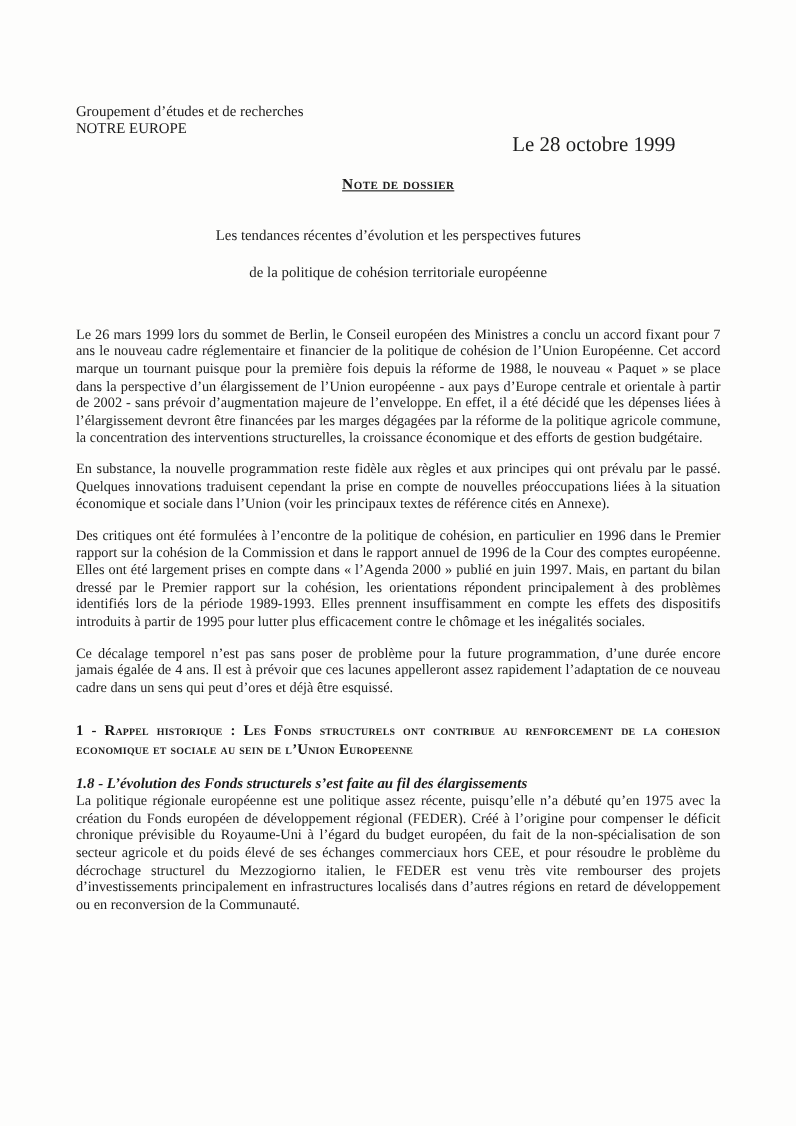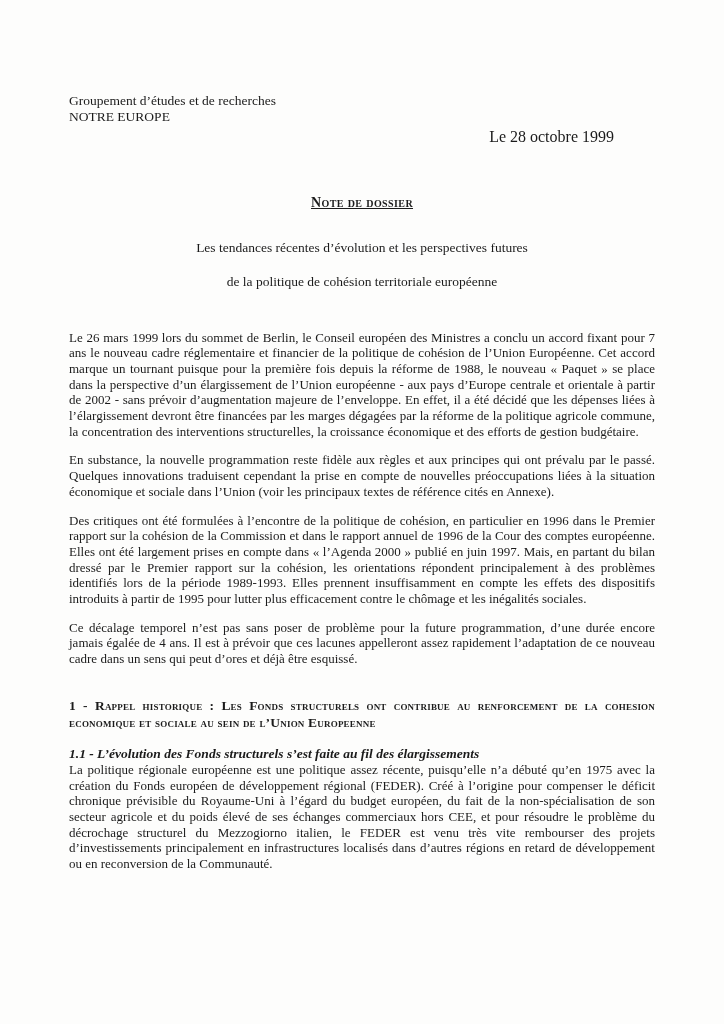--- a/index.html
+++ b/index.html
@@ -17,28 +17,28 @@
     font-family: "Liberation Serif", "DejaVu Serif", serif;
     color: #1b1b1b;
     overflow: hidden;
   }
   .letterhead div {
     font-size: 13.5px;
     line-height: 15.5px;
     white-space: nowrap;
   }
   .date-line {
-    margin-top: 5px;
-    font-size: 16px;
+    margin-top: 0;
+    font-size: 19px;
     line-height: 15.5px;
     text-align: right;
     padding-right: 41px;
   }
   .doc-type {
-    margin-top: 49px;
+    margin-top: 20px;
     text-align: center;
     font-weight: bold;
     font-variant: small-caps;
     text-decoration: underline;
     font-size: 14px;
     letter-spacing: 0.4px;
     line-height: 17px;
   }
   .title-line {
     text-align: center;
@@ -49,21 +49,21 @@
   .title-1 { margin-top: 29px; }
   .title-2 { margin-top: 18px; }
   p.body {
     font-size: 13px;
     line-height: 15.7px;
     text-align: justify;
     margin: 0 0 13px 0;
   }
   p.body.first { margin-top: 40px; }
   .section-heading {
-    margin: 30px 0 0 0;
+    margin: 22px 0 0 0;
     font-weight: bold;
     font-variant: small-caps;
     font-size: 13.5px;
     line-height: 17.5px;
     letter-spacing: 0.2px;
     text-align: justify;
   }
   .subsection-heading {
     margin: 14px 0 0 0;
     font-weight: bold;
@@ -90,17 +90,17 @@
   <div class="title-line title-1">Les tendances récentes d’évolution et les perspectives futures</div>
   <div class="title-line title-2">de la politique de cohésion territoriale européenne</div>
 
   <p class="body first">Le 26 mars 1999 lors du sommet de Berlin, le Conseil européen des Ministres a conclu un accord fixant pour 7 ans le nouveau cadre réglementaire et financier de la politique de cohésion de l’Union Européenne. Cet accord marque un tournant puisque pour la première fois depuis la réforme de 1988, le nouveau « Paquet » se place dans la perspective d’un élargissement de l’Union européenne - aux pays d’Europe centrale et orientale à partir de 2002 - sans prévoir d’augmentation majeure de l’enveloppe. En effet, il a été décidé que les dépenses liées à l’élargissement devront être financées par les marges dégagées par la réforme de la politique agricole commune, la concentration des interventions structurelles, la croissance économique et des efforts de gestion budgétaire.</p>
   <p class="body">En substance, la nouvelle programmation reste fidèle aux règles et aux principes qui ont prévalu par le passé. Quelques innovations traduisent cependant la prise en compte de nouvelles préoccupations liées à la situation économique et sociale dans l’Union (voir les principaux textes de référence cités en Annexe).</p>
   <p class="body">Des critiques ont été formulées à l’encontre de la politique de cohésion, en particulier en 1996 dans le Premier rapport sur la cohésion de la Commission et dans le rapport annuel de 1996 de la Cour des comptes européenne. Elles ont été largement prises en compte dans « l’Agenda 2000 » publié en juin 1997. Mais, en partant du bilan dressé par le Premier rapport sur la cohésion, les orientations répondent principalement à des problèmes identifiés lors de la période 1989-1993. Elles prennent insuffisamment en compte les effets des dispositifs introduits à partir de 1995 pour lutter plus efficacement contre le chômage et les inégalités sociales.</p>
   <p class="body">Ce décalage temporel n’est pas sans poser de problème pour la future programmation, d’une durée encore jamais égalée de 4 ans. Il est à prévoir que ces lacunes appelleront assez rapidement l’adaptation de ce nouveau cadre dans un sens qui peut d’ores et déjà être esquissé.</p>
 
   <div class="section-heading">1 - Rappel historique : Les Fonds structurels ont contribue au renforcement de la cohesion economique et sociale au sein de l’Union Europeenne</div>
 
-  <div class="subsection-heading">1.1 - L’évolution des Fonds structurels s’est faite au fil des élargissements</div>
+  <div class="subsection-heading">1.8 - L’évolution des Fonds structurels s’est faite au fil des élargissements</div>
 
   <p class="body section-body">La politique régionale européenne est une politique assez récente, puisqu’elle n’a débuté qu’en 1975 avec la création du Fonds européen de développement régional (FEDER). Créé à l’origine pour compenser le déficit chronique prévisible du Royaume-Uni à l’égard du budget européen, du fait de la non-spécialisation de son secteur agricole et du poids élevé de ses échanges commerciaux hors CEE, et pour résoudre le problème du décrochage structurel du Mezzogiorno italien, le FEDER est venu très vite rembourser des projets d’investissements principalement en infrastructures localisés dans d’autres régions en retard de développement ou en reconversion de la Communauté.</p>
 
 </div>
 
 </body></html>

